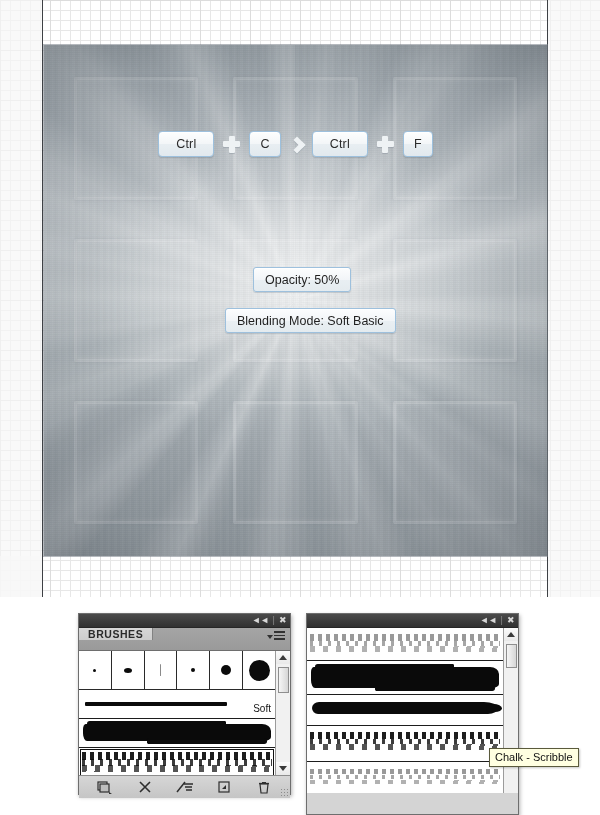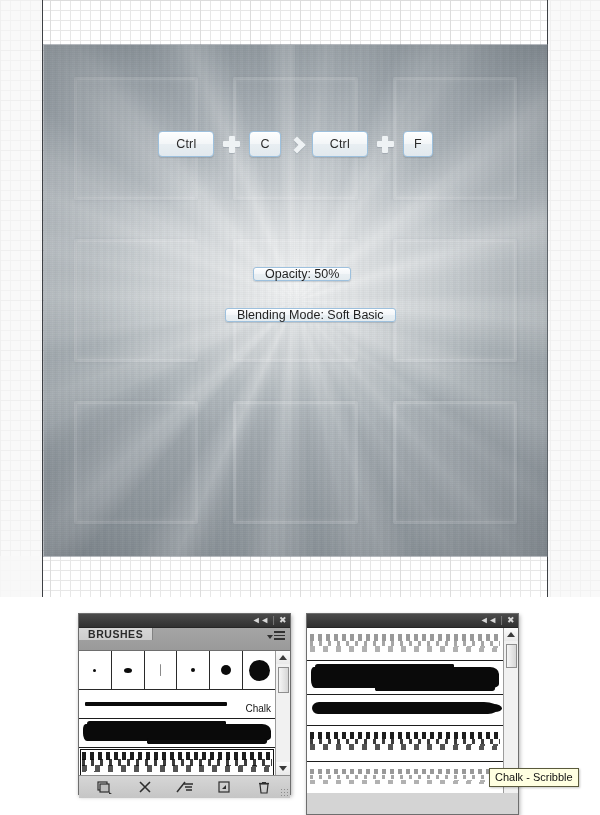--- a/index.html
+++ b/index.html
@@ -258,21 +258,21 @@
     border-right: 5px solid #eef2f4;
     transform: rotate(45deg);
   }
 
   .info-badge {
     position: absolute;
     z-index: 6;
     display: inline-flex;
     align-items: center;
     justify-content: center;
-    height: 14px;
+    height: 25px;
     padding: 0 11px;
     box-sizing: border-box;
     border: 1px solid #9dc0dd;
     border-radius: 3px;
     background: linear-gradient(180deg, #fcfdfe 0%, #f2f5f8 50%, #e9eff3 51%, #e4ebef 100%);
     box-shadow: 0 1px 1px rgba(40,60,80,0.18), inset 0 1px 0 #ffffff;
     font-size: 12.5px;
     color: #1f1f1f;
     white-space: nowrap;
   }
@@ -571,21 +571,20 @@
     position: absolute;
     left: 489px; top: 748px;
     z-index: 40;
     background: #ffffe1;
     border: 1px solid #5a5a3c;
     padding: 2px 5px 3px 5px;
     font-size: 11px;
     color: #111111;
     white-space: nowrap;
     box-shadow: 1px 1px 2px rgba(0,0,0,0.22);
-    margin-top: 20px;
   }
 </style>
 </head>
 <body>
 
 <div id="workspace">
   <div id="grid-minor"></div>
   <div id="grid-major"></div>
   <div id="left-band"></div>
   <div id="right-band"></div>
@@ -666,21 +665,21 @@
         <div class="tip-cell">
             <span class="tip-dot" style="width:10px;height:10px;"></span>
           </div>
         <div class="tip-cell">
             <span class="tip-dot" style="width:21px;height:21px;"></span>
           </div>
       </div>
 
       <div class="stroke-row">
         <span class="sw stroke-basic"></span>
-        <span class="stroke-label">Chalk</span>
+        <span class="stroke-label">Soft</span>
       </div>
 
       <div class="stroke-row">
         <span class="sw stroke-slab"></span>
       </div>
 
       <div class="stroke-row selected">
         <span class="sw scribble dense"></span>
       </div>
     </div>

